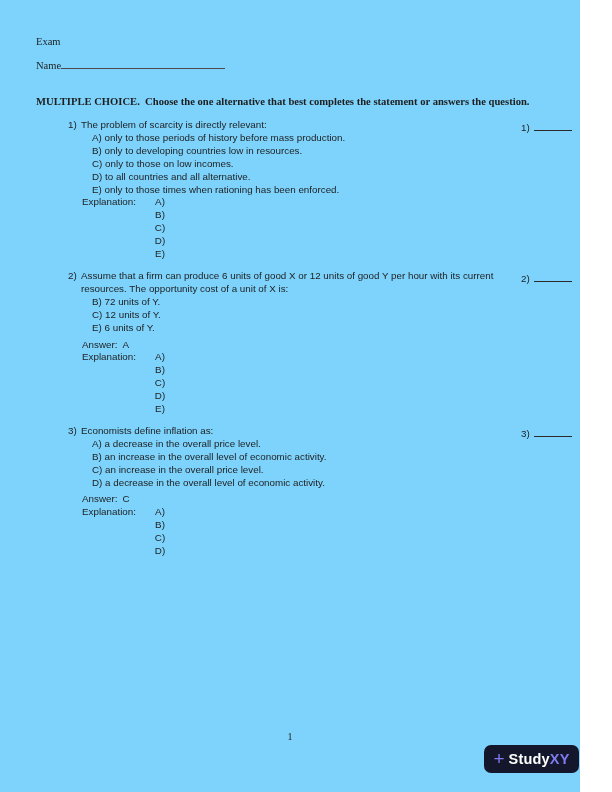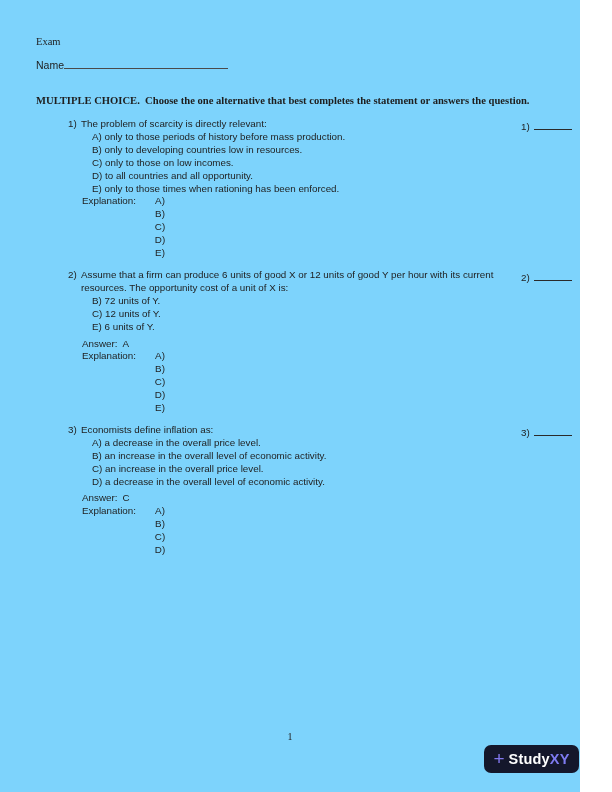--- a/index.html
+++ b/index.html
@@ -18,21 +18,21 @@
     top: 36px;
     width: 540px;
   }
   .doc-title {
     font-family: "Liberation Serif", serif;
     font-size: 10.5px;
     line-height: 12px;
   }
   .name-row {
     margin-top: 10px;
-    font-family: Liberation Sans, sans-serif;
+    font-family: Liberation Serif, serif;
     font-size: 10.5px;
     line-height: 12px;
     white-space: nowrap;
   }
   .name-line {
     display: inline-block;
     width: 164px;
     height: 10px;
     border-bottom: 1px solid #4a4a4a;
   }
@@ -133,21 +133,21 @@
       <div class="q-row">
         <div class="q-main">
           <div class="q-line">
             <span class="q-num">1)</span>
             <span class="q-text">The problem of scarcity is directly relevant:</span>
           </div>
           <div class="options">
             <div class="option">A) only to those periods of history before mass production.</div>
             <div class="option">B) only to developing countries low in resources.</div>
             <div class="option">C) only to those on low incomes.</div>
-            <div class="option">D) to all countries and all opportunity.</div>
+            <div class="option">D) to all countries and all alternative.</div>
             <div class="option">E) only to those times when rationing has been enforced.</div>
           </div>
           <div class="expl-row">
             <span class="expl-label">Explanation:</span>
             <div class="expl-items">
               <div>A)</div>
               <div>B)</div>
               <div>C)</div>
               <div>D)</div>
               <div>E)</div>

